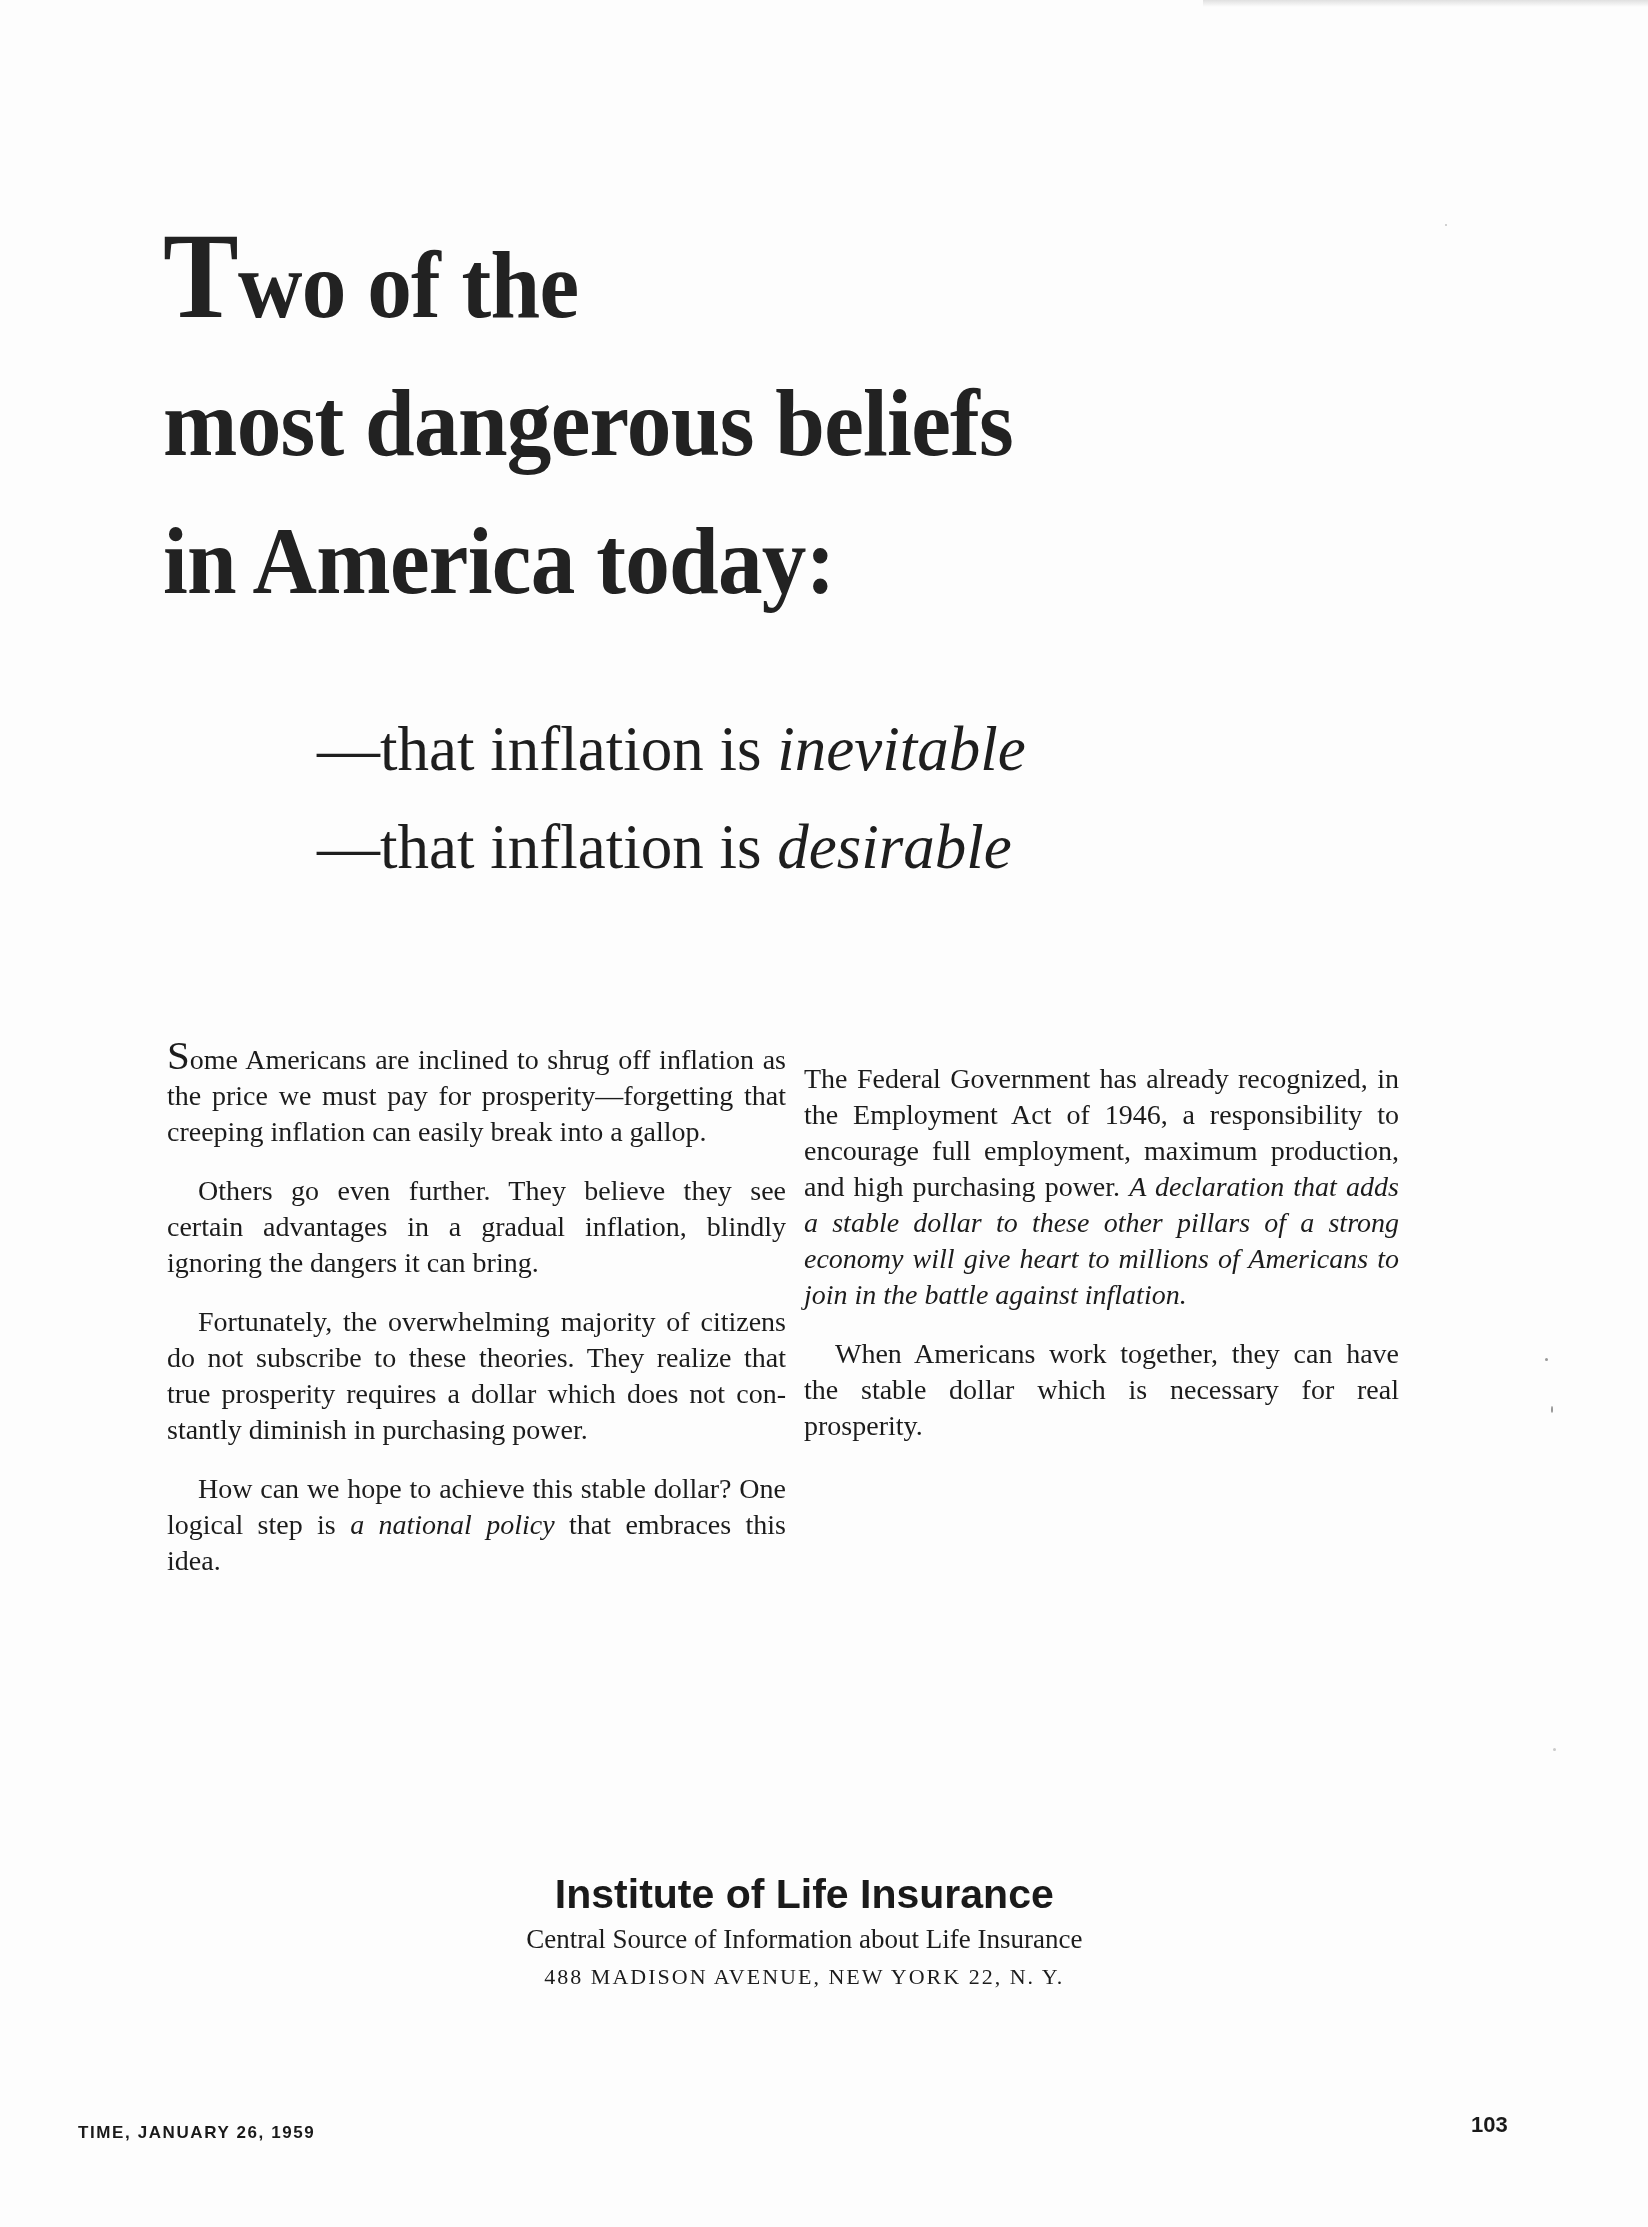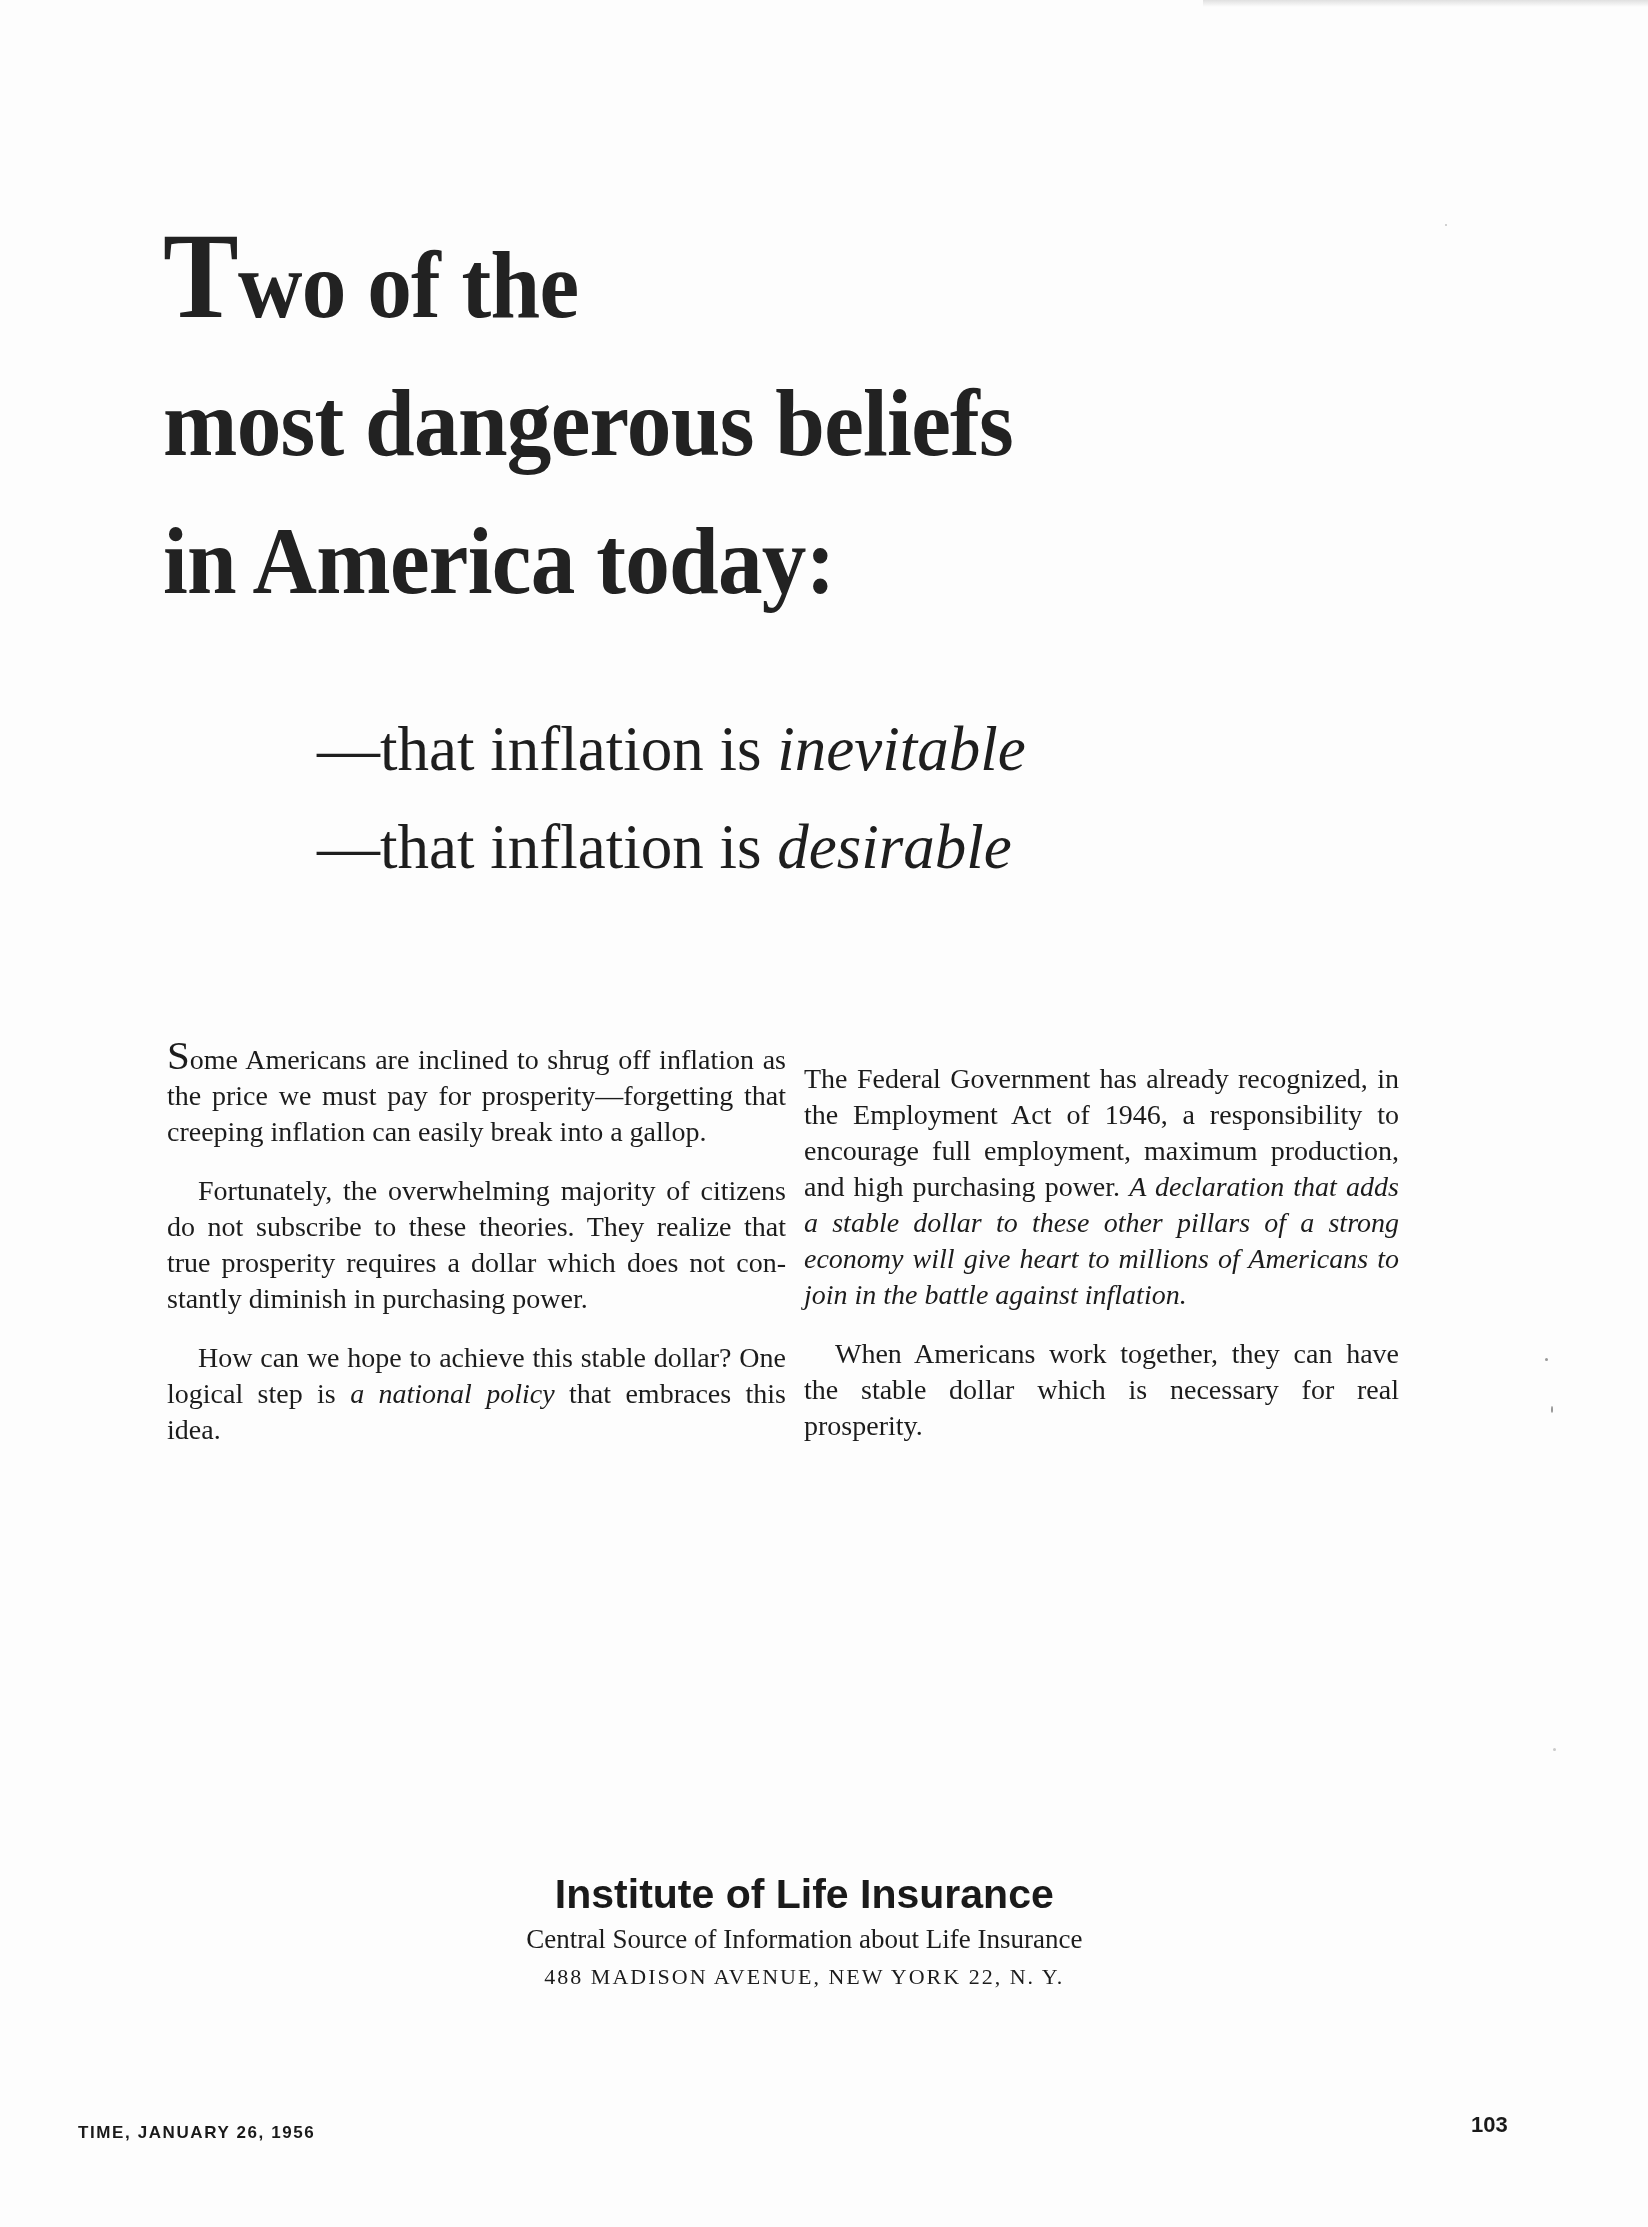--- a/index.html
+++ b/index.html
@@ -94,35 +94,36 @@
   <span class="line">in America today:</span>
 </h1>
 
 <div class="subheads">
   <span class="line"><span>—that inflation is </span><em>inevitable</em></span>
   <span class="line"><span>—that inflation is </span><em>desirable</em></span>
 </div>
 
 <div class="column col-left">
   <p class="no-indent"><span class="dropcap">S</span><span>ome Americans are inclined to shrug off inflation as the price we must pay for pros­perity—forgetting that creeping inflation can easily break into a gallop.</span></p>
+  <p>Others go even further. They believe they see certain advantages in a gradual inflation, blindly ignoring the dangers it can bring.</p>
   <p class="bold">Fortunately, the overwhelming major­ity of citizens do not subscribe to these theories. They realize that true prosper­ity requires a dollar which does not con­stantly diminish in purchasing power.</p>
   <p><span>How can we hope to achieve this stable dollar? One logical step is </span><em>a national policy</em><span> that embraces this idea.</span></p>
 </div>
 
 <div class="column col-right">
   <p class="no-indent"><span>The Federal Government has already recognized, in the Employment Act of 1946, a responsibility to encourage full employ­ment, maximum production, and high pur­chasing power. </span><em>A declaration that adds a stable dollar to these other pillars of a strong economy will give heart to millions of Ameri­cans to join in the battle against inflation.</em></p>
   <p class="bold no-indent" style="text-indent:31px">When Americans work together, they can have the stable dollar which is nec­essary for real prosperity.</p>
 </div>
 
 <div class="sponsor">
   <div class="sponsor-name">Institute of Life Insurance</div>
   <div class="sponsor-tagline">Central Source of Information about Life Insurance</div>
   <div class="sponsor-address">488 MADISON AVENUE, NEW YORK 22, N. Y.</div>
 </div>
 
-<div class="footer-date">TIME, JANUARY 26, 1956</div>
+<div class="footer-date">TIME, JANUARY 26, 1959</div>
 <div class="page-number">103</div>
 
 <div class="speck" style="left:1545px;top:1358px"></div>
 <div class="speck" style="left:1551px;top:1406px;height:6.5px;width:2.4px"></div>
 <div class="speck" style="left:1553px;top:1748px;opacity:.3"></div>
 <div class="speck" style="left:1445px;top:224px;opacity:.35;width:2.4px;height:2.4px"></div>
 
 
 </body></html>

